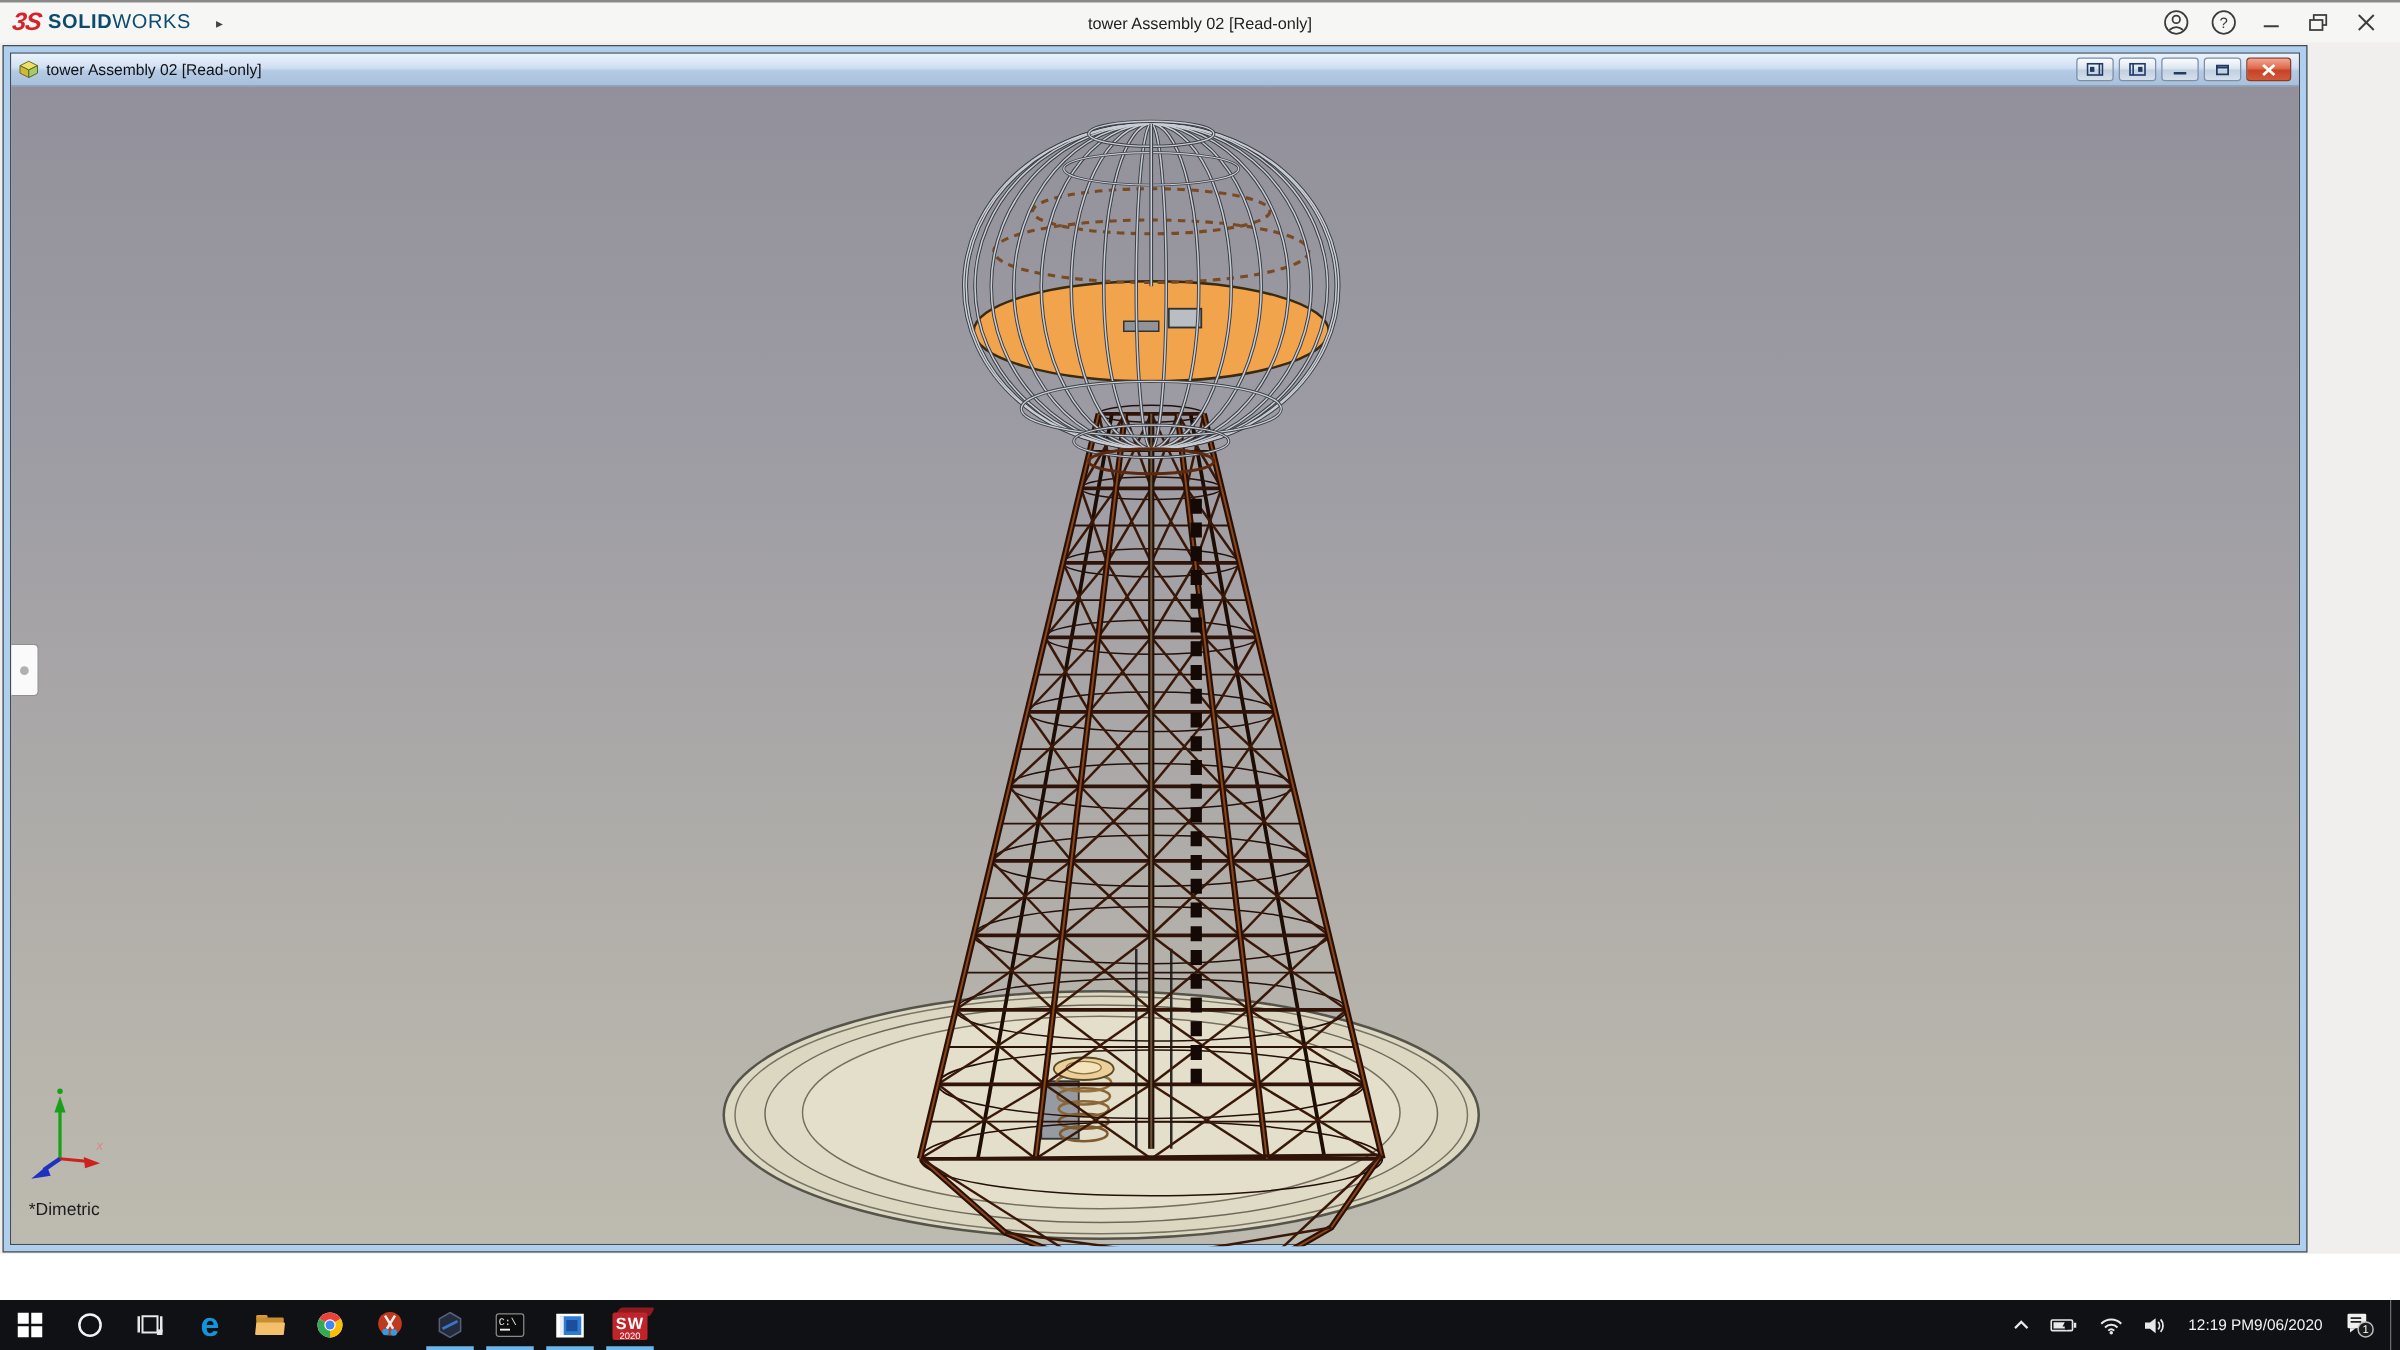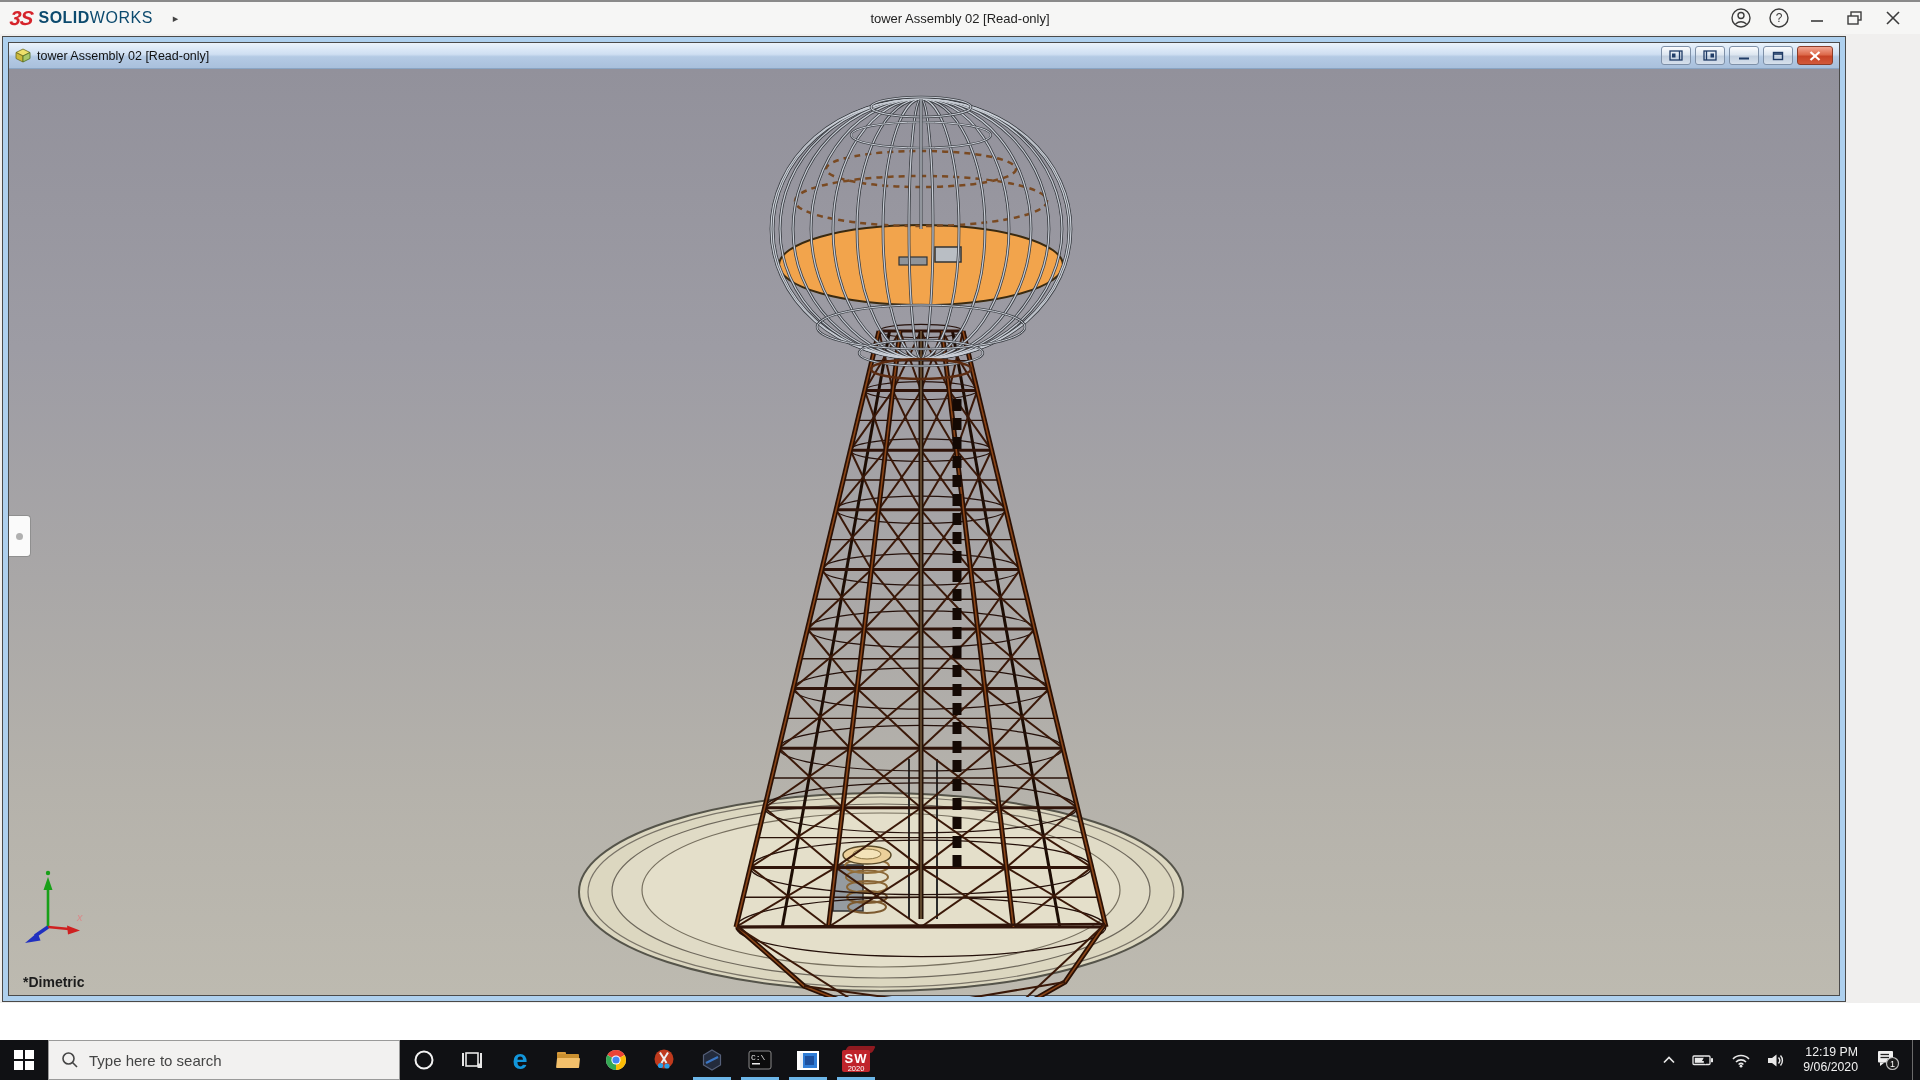--- a/index.html
+++ b/index.html
@@ -32,21 +32,21 @@
   .doc-btn { width:30px; height:19px; border:1px solid #7e90a8; border-radius:3px;
     background:linear-gradient(180deg,#fbfcfe 0%,#dde6f0 45%,#c2cfdf 55%,#d6e0ec 100%);
     display:flex; align-items:center; justify-content:center; }
   .doc-btn.close { background:linear-gradient(180deg,#f2a693 0%,#dd6a4b 45%,#c74326 55%,#d2593a 100%);
     border-color:#8c3c28; width:36px; }
 
   
   .viewport { position:relative; flex:1;
     background:linear-gradient(180deg,#92919b 0%,#9d9ca4 30%,#a9a7a7 55%,#b5b2ab 78%,#bdbab0 100%); }
   .viewport svg.model { position:absolute; left:0; top:0; }
-  .view-label { position:absolute; left:14px; bottom:5px; font-size:14px; font-weight:bold; color:#1c1c1c; }
+  .view-label { position:absolute; left:14px; bottom:20px; font-size:14px; font-weight:normal; color:#1c1c1c; }
   .left-tab { position:absolute; left:0; top:446px; width:22px; height:42px; background:#fafafa;
     border:1px solid #8f8f8f; border-left:none; border-radius:0 4px 4px 0;
     display:flex; align-items:center; justify-content:center; }
   .left-tab .dot { width:7px; height:7px; border-radius:50%; background:#b0b0b0; }
   .triad { position:absolute; left:0; top:796px; }
   .axis-x-label { position:absolute; left:68px; top:842px; font-size:11px; font-style:italic; color:#d88a8a; }
 
   
   .below-strip { position:absolute; left:0; top:1003px; width:1920px; height:37px; background:#ffffff; }
 
@@ -65,21 +65,21 @@
   .edge-e { font-size:27px; font-weight:bold; color:#1296db; line-height:1; }
   .sw-tile { position:relative; width:30px; height:30px; text-align:center; }
   .sw-tile .cube { position:absolute; left:1px; top:5px; width:28px; height:22px; background:#c0242b; border-radius:2px; }
   .sw-tile .cube-top { position:absolute; left:1px; top:1px; width:28px; height:7px;
     background:#8f1a20; transform:skewX(-28deg) translateX(4px); border-radius:2px; }
   .sw-tile .sw-l1 { position:absolute; left:0; right:0; top:6px; color:#fff; font-weight:bold;
     font-size:13px; letter-spacing:1px; }
   .sw-tile .sw-l2 { position:absolute; left:0; right:0; top:19px; color:#fff; font-size:7.5px; }
   .tb-tray { margin-left:auto; display:flex; align-items:center; gap:6px; padding-right:2px; }
   .tray-item { display:flex; align-items:center; justify-content:center; padding:0 5px; height:100%; }
-  .tray-clock { display:flex; flex-direction:column; align-items:flex-end; justify-content:center;
+  .tray-clock { display:flex; flex-direction:row; align-items:flex-end; justify-content:center;
     color:#f2f2f2; font-size:12.3px; line-height:15px; padding:0 6px; }
   .show-desktop { width:6px; border-left:1px solid #6b6b6b; height:100%; }
   .term-label { font-family:"Liberation Mono", monospace; }
 </style>
 </head>
 <body>
 
 <div class="app-titlebar">
   <div class="brand">
     <span class="logo-3s">3S</span>
@@ -411,27 +411,20 @@
 
 <div class="taskbar">
   <div class="tb-start">
     <svg width="20" height="20">
       <rect x="0" y="0" width="9" height="9" fill="#fff"></rect>
         <rect x="11" y="0" width="9" height="9" fill="#fff"></rect>
       <rect x="0" y="11" width="9" height="9" fill="#fff"></rect>
         <rect x="11" y="11" width="9" height="9" fill="#fff"></rect>
     </svg>
   </div>
-  <div class="tb-search">
-    <svg width="18" height="18">
-      <circle cx="7.5" cy="7.5" r="5.5" fill="none" stroke="#454545" stroke-width="1.6"></circle>
-      <line x1="11.5" y1="11.5" x2="16" y2="16" stroke="#454545" stroke-width="1.6"></line>
-    </svg>
-    <input type="text" placeholder="Type here to search" style="">
-  </div>
   <div class="tb-icon">
     <svg width="22" height="22">
       <circle cx="11" cy="11" r="8.5" fill="none" stroke="#f2f2f2" stroke-width="2"></circle>
     </svg>
   </div>
   <div class="tb-icon">
     <svg width="22" height="22">
       <rect x="5" y="4" width="12" height="13" fill="none" stroke="#e8e8e8" stroke-width="1.6"></rect>
       <rect x="1" y="4" width="2" height="13" fill="#e8e8e8"></rect>
       <rect x="19" y="4" width="2" height="13" fill="#e8e8e8"></rect>

